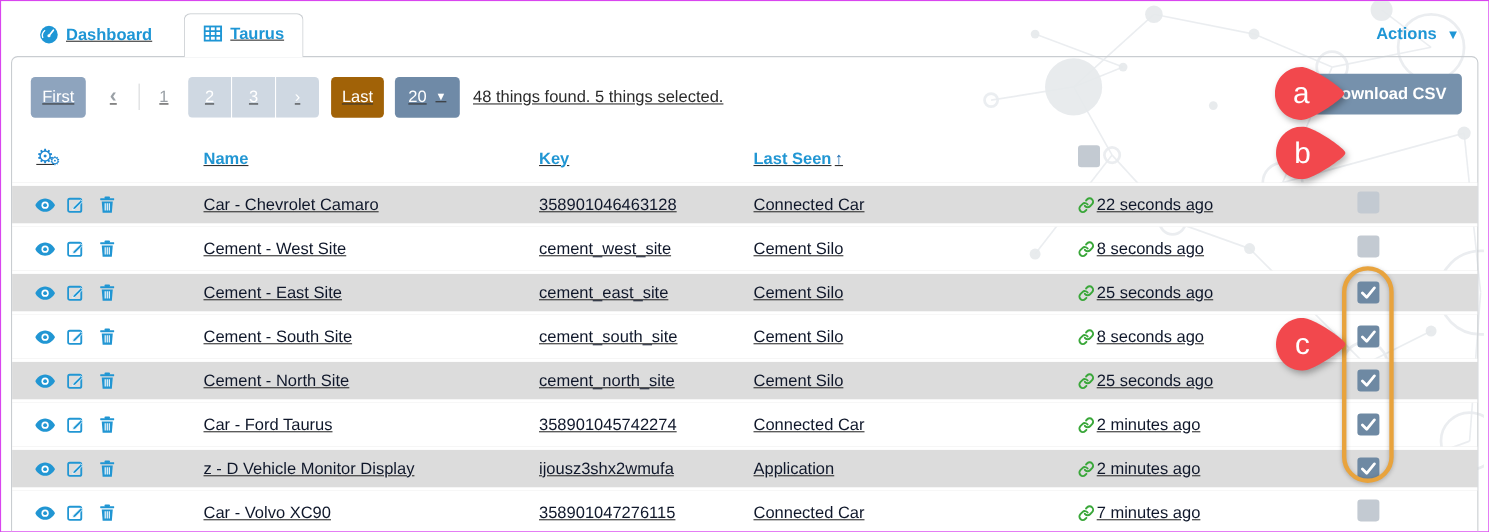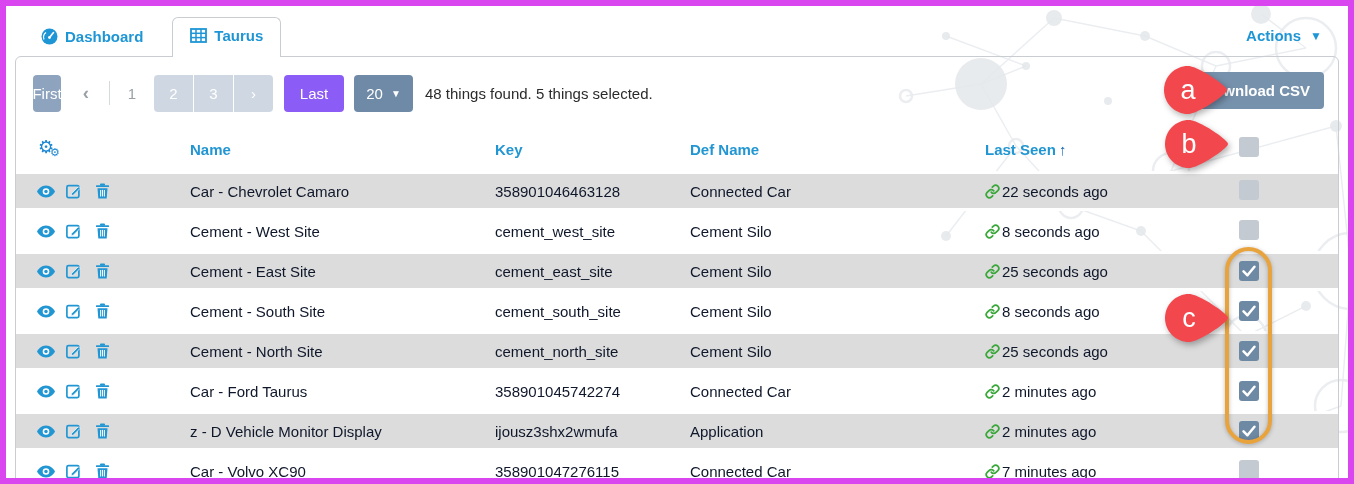--- a/index.html
+++ b/index.html
@@ -1,44 +1,44 @@
 <!DOCTYPE html>
 <html><head>
 <meta charset="utf-8">
 <style>
   * { margin:0; padding:0; box-sizing:border-box; }
   html,body { background:#555; }
   .frame {
     position:relative; width:1354px; height:484px;
-    border:6px solid #d946ef; background:#ffffff; overflow:hidden;
-    font-family:"Liberation Sans", sans-serif; color:#333;
+    border:1px solid #d946ef; background:#ffffff; overflow:hidden;
+    font-family:"Liberation Sans", sans-serif; color:#333;text-decoration:underline;
   }
   .bg-pattern { position:absolute; left:0; top:0; width:1348px; height:478px; z-index:0; }
 
   
   .tabbar { position:relative; z-index:2; display:flex; align-items:flex-end; padding:11px 0 0 18px; height:50px; }
   .tab { display:flex; align-items:center; gap:7px; padding:9px 17px 11px; font-size:15px; font-weight:bold; color:#1e96d5; cursor:pointer; }
   .tab--active { background:#fff; border:1px solid #c9cdd1; border-bottom:none; border-radius:6px 6px 0 0; margin-bottom:-1px; margin-left:12px; margin-right:12px; padding-bottom:13px; }
   .tab .ticon { display:inline-flex; width:17px; height:17px; align-items:center; justify-content:center; }
   .actions-menu { position:absolute; right:26px; top:21px; z-index:2; display:flex; align-items:center; gap:9px; color:#1e96d5; font-size:15px; font-weight:bold; cursor:pointer;text-align:center; }
   .actions-caret { font-size:12px; }
 
   
   .panel { position:relative; z-index:1; margin:0 9px; border:1px solid #c9cdd1; border-radius:6px; height:440px; background:transparent; }
 
   
   .toolbar { position:relative; display:flex; align-items:center; padding:17px 17px 0 17px; height:55px; }
   .btn { display:inline-flex; align-items:center; justify-content:center; height:37px; border-radius:4px; color:#fff; font-size:15px; cursor:pointer; }
-  .btn-first { background:#8ea4be; width:28px; }
+  .btn-first { background:#8ea4be; width:50px; }
   .pg-prev { width:34px; height:37px; display:inline-flex; align-items:center; justify-content:center; color:#9aa0a6; font-size:19px; font-weight:bold; margin-left:8px; cursor:pointer; }
   .pg-divider { width:1px; height:24px; background:#d7d9db; margin:0 6px; }
   .pg-current { width:32px; text-align:center; color:#9aa0a6; font-size:15px; }
   .pg-group { display:flex; gap:1px; border-radius:4px; overflow:hidden; margin-left:6px; }
   .pg-group .pg-cell { background:#cfd8e2; width:39px; height:37px; display:inline-flex; align-items:center; justify-content:center; color:#fff; font-size:15px; cursor:pointer; }
-  .btn-last { background:#8b5cf6; width:60px; margin-left:11px; }
+  .btn-last { background:#a16207; width:48px; margin-left:11px; }
   .btn-size { background:#6f8aa7; width:59px; margin-left:10px; gap:8px; }
   .size-caret { font-size:10px; }
   .toolbar-summary { margin-left:12px; font-size:15px; color:#2b2b2b; }
   .btn-download { position:absolute; right:14px; top:15px; background:#7691ac; padding:0 14px; font-weight:bold; }
 
   
   .grid-row { display:grid; grid-template-columns:157px 305px 195px 295px 254px 1fr; align-items:center; padding-left:17px; }
   .thead { height:34px; margin-top:20px; }
   .thead .hlabel { color:#2196d3; font-size:15px; font-weight:bold; }
   .sort-arrow { color:#1a6bb0; font-weight:bold; margin-left:3px; }
@@ -170,21 +170,20 @@
       <div class="btn btn-download">Download CSV</div>
     </div>
 
     <div class="grid-row thead">
       <div class="gear-wrap">
         <span class="gear-big">⚙</span>
         <span class="gear-small">⚙</span>
       </div>
       <div class="hlabel">Name</div>
       <div class="hlabel">Key</div>
-      <div class="hlabel">Def Name</div>
       <div class="hlabel">
         <span>Last Seen</span><span class="sort-arrow">↑</span>
       </div>
       <div><span class="cb"></span></div>
     </div>
 
     <div class="tbody">
         <div class="grid-row trow striped">
       <div class="cell c-actions">
         <span class="icon-btn">

